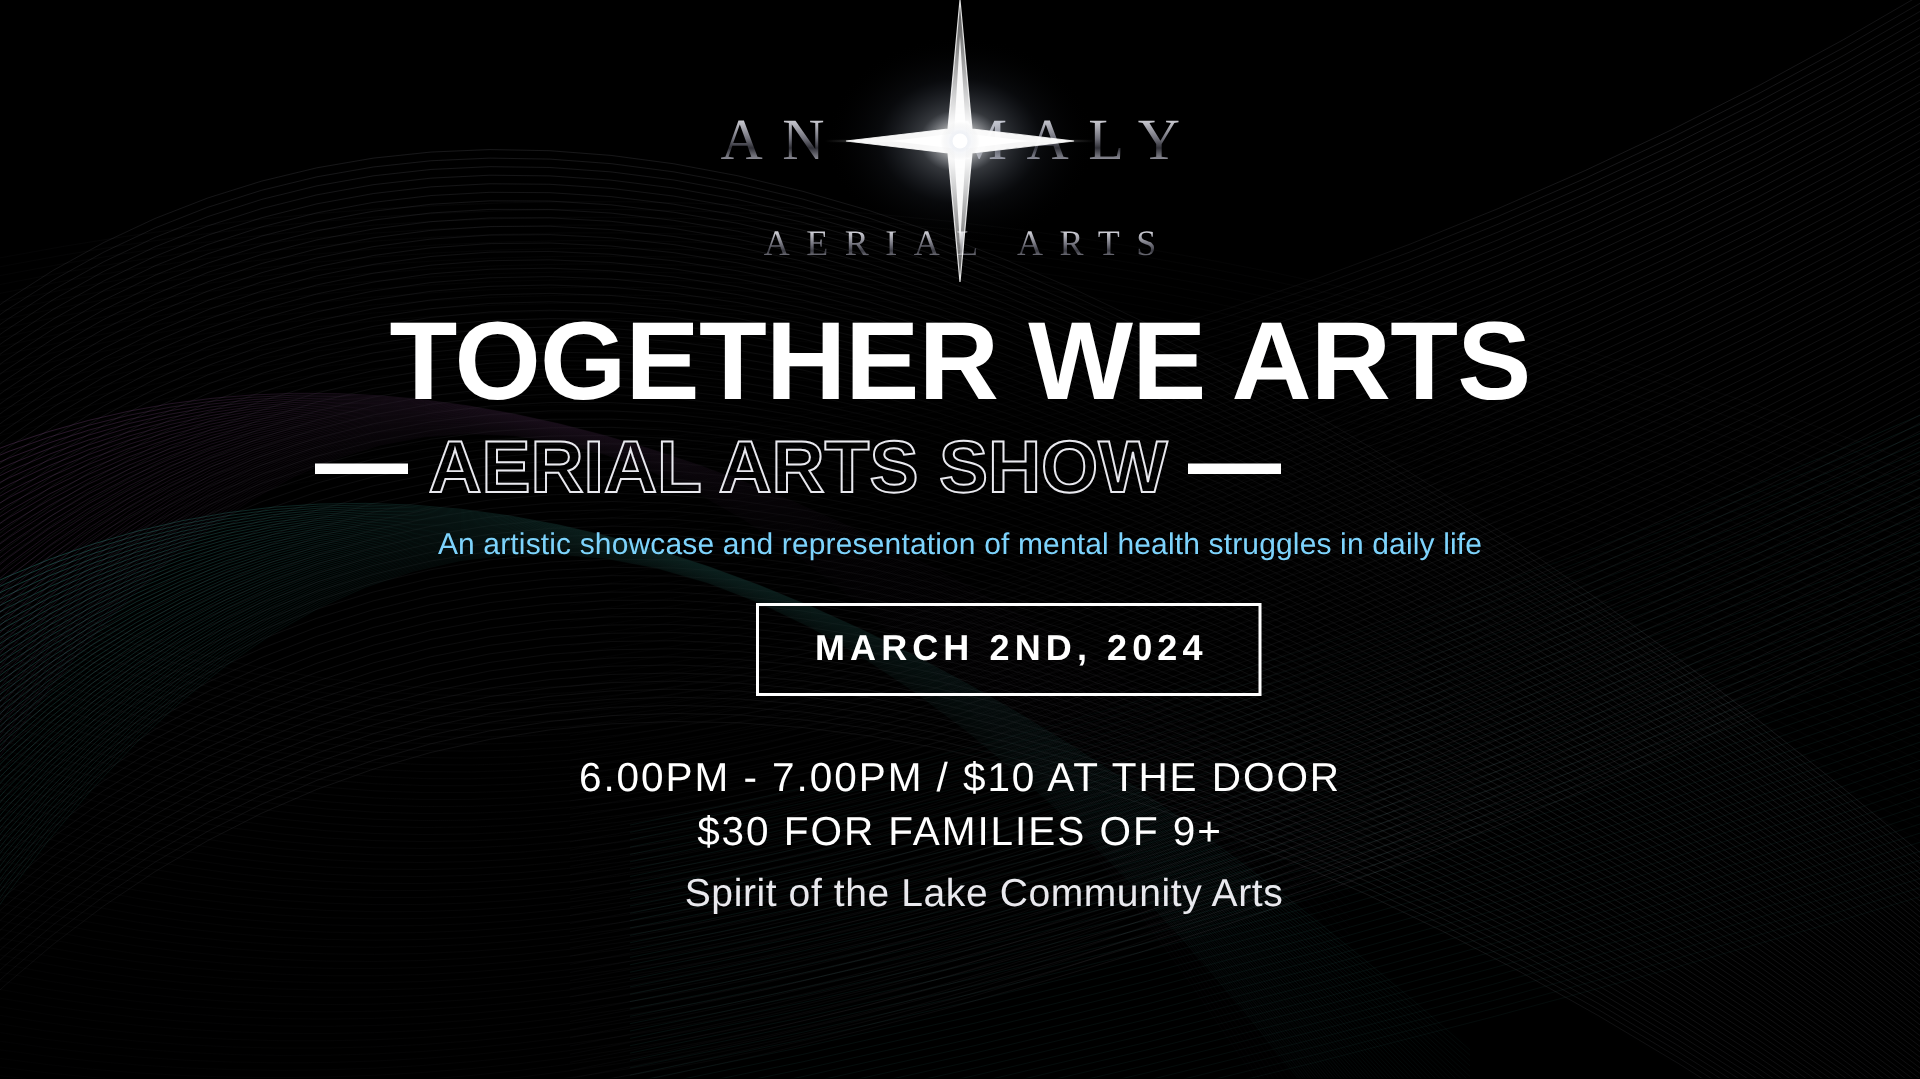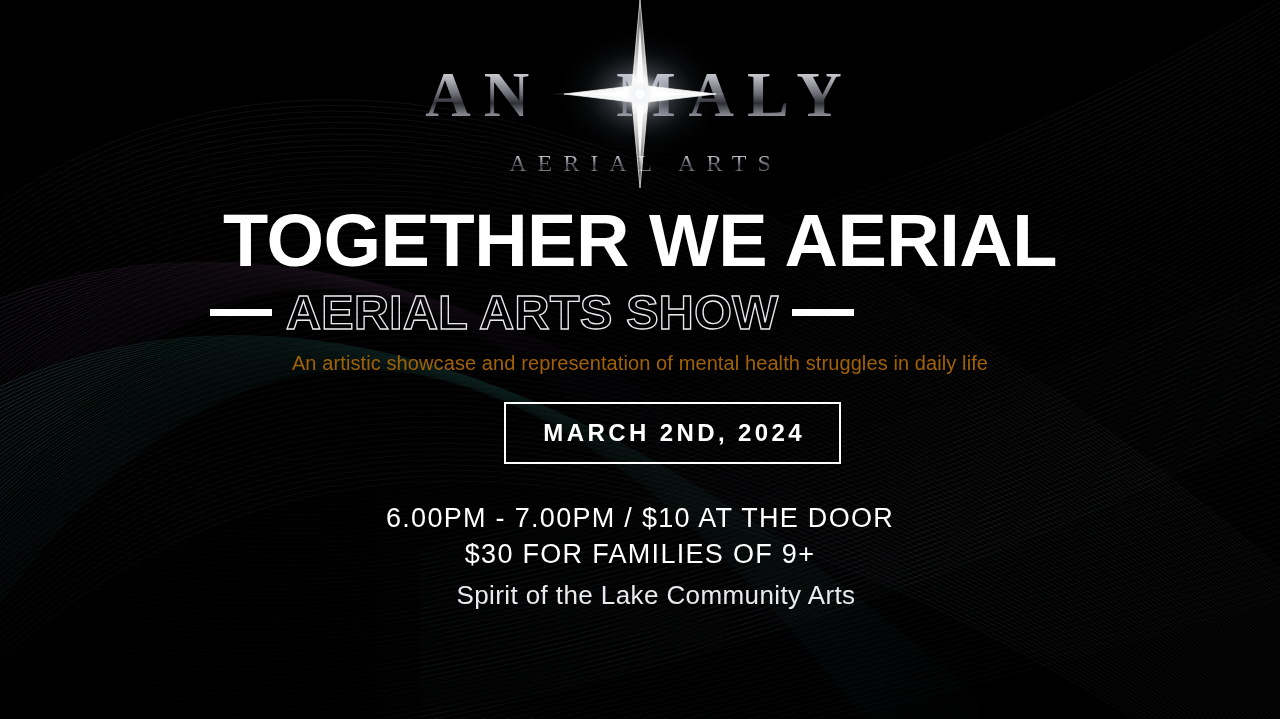--- a/index.html
+++ b/index.html
@@ -56,23 +56,23 @@
     text-align: center;
   }
   #logo-wordmark {
     position: relative;
     height: 72px;
     line-height: 72px;
     white-space: nowrap;
   }
   .logo-letters {
     font-family: "Liberation Serif", "DejaVu Serif", serif;
-    font-size: 63px;
+    font-size: 39px;
     letter-spacing: 13px;
-    font-weight: 700;
+    font-weight: 400;
     background: linear-gradient(180deg,#ffffff 0%,#cfcfd6 18%,#6e6e78 48%,#2f2f36 62%,#9a9aa4 82%,#e8e8ef 100%);
     -webkit-background-clip: text;
     background-clip: text;
     color: transparent;
     -webkit-text-fill-color: transparent;
     vertical-align: middle;
   }
   .logo-gap {
     display: inline-block;
     width: 74px;
@@ -146,21 +146,21 @@
 
   
   #tagline {
     position: absolute;
     left: 0;
     top: 352px;
     width: 1280px;
     text-align: center;
     font-size: 20px;
     font-weight: 300;
-    color: #a16207;
+    color: #7dd3fc;
     letter-spacing: 0.1px;
     white-space: nowrap;
   }
 
   
   #date-box {
     position: absolute;
     left: 472px;
     top: 402px;
     width: 337px;
@@ -681,21 +681,21 @@
           <rect x="10" y="99.2" width="180" height="1.6" fill="url(#rayH)"></rect>
           <path d="M100 6 L108 92 L176 100 L108 108 L100 194 L92 108 L24 100 L92 92 Z" fill="url(#starBody)" stroke="#ffffff" stroke-width="0.8" stroke-opacity="0.85"></path>
           <path d="M100 30 L104 95 L146 100 L104 105 L100 170 L96 105 L54 100 L96 95 Z" fill="#ffffff" fill-opacity="0.9"></path>
           <circle cx="100" cy="100" r="13" fill="url(#starGlow)"></circle>
           <circle cx="100" cy="100" r="5" fill="#ffffff"></circle>
         </svg>
       </div>
       <div id="logo-subtitle">AERIAL ARTS</div>
     </div>
 
-    <div id="headline">TOGETHER WE AERIAL</div>
+    <div id="headline">TOGETHER WE ARTS</div>
 
     <div id="subhead-row">
       <span class="rule-dash"></span>
       <span id="subhead-text">AERIAL ARTS SHOW</span>
       <span class="rule-dash"></span>
     </div>
 
     <div id="tagline">An artistic showcase and representation of mental health struggles in daily life</div>
 
     <div id="date-box">

